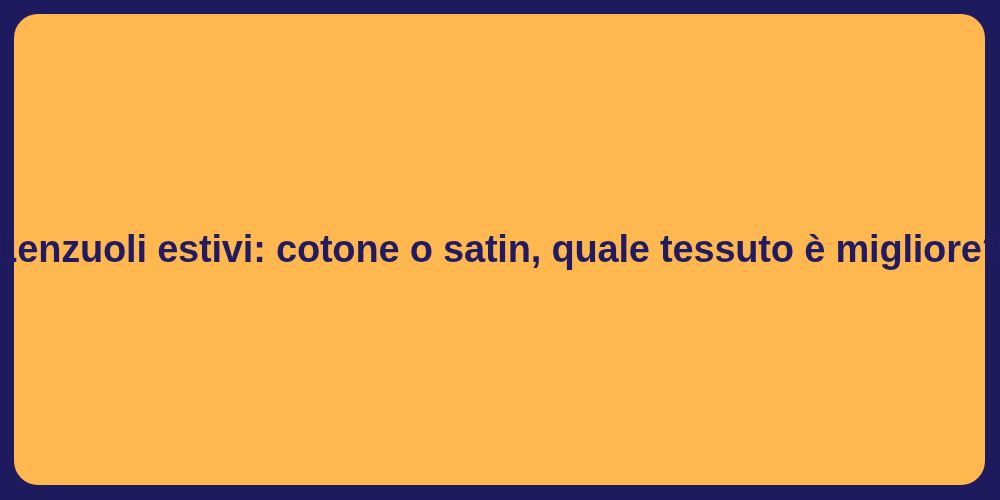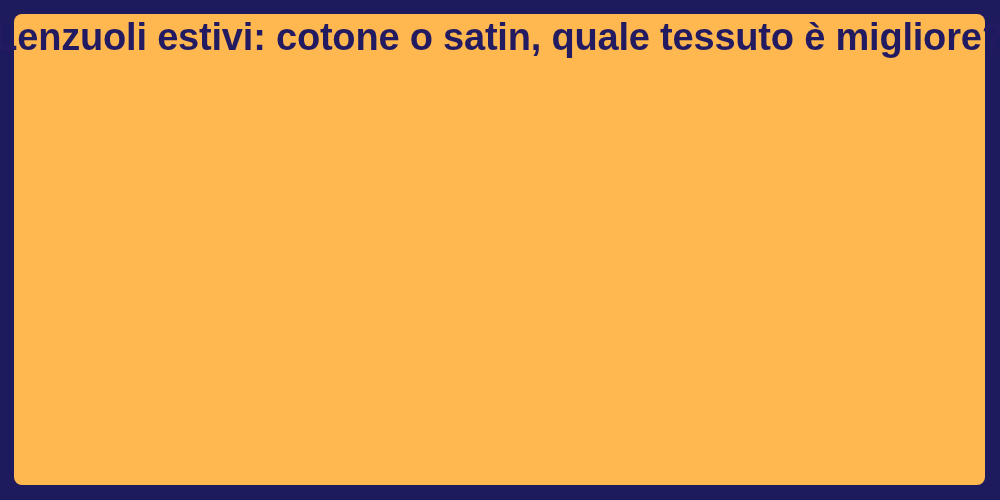--- a/index.html
+++ b/index.html
@@ -24,23 +24,23 @@
     background: #1e1a5e;
     padding: 14px 15px 15px 14px;
   }
 
   
   .banner-card {
     box-sizing: border-box;
     width: 100%;
     height: 100%;
     background: #ffb74f;
-    border-radius: 8px;
+    border-radius: 24px;
     display: flex;
-    align-items: flex-start;
+    align-items: center;
     justify-content: center;
     padding: 0 60px;
   }
 
   .banner-heading {
     margin: 0;
     font-family: "Liberation Sans", sans-serif;
     font-size: 38px;
     font-weight: 700;
     line-height: 1.25;

